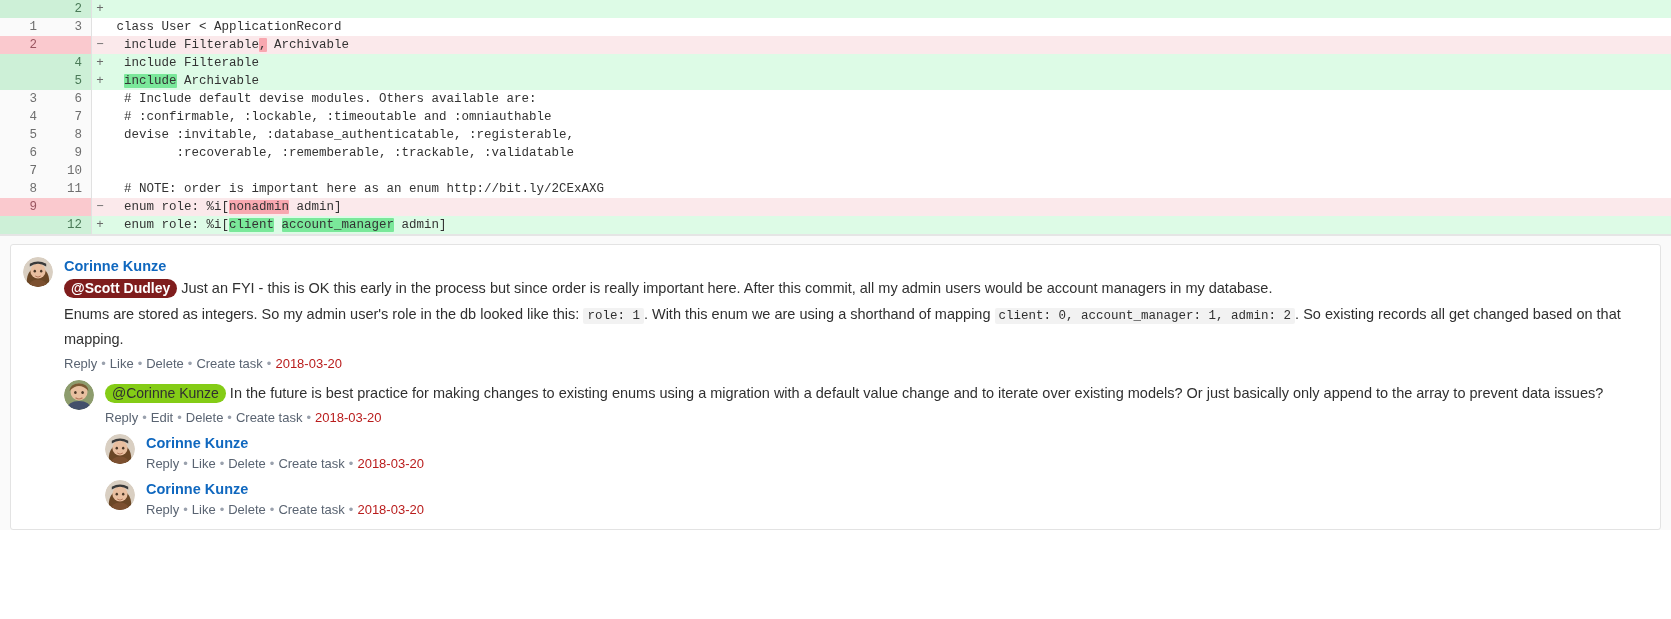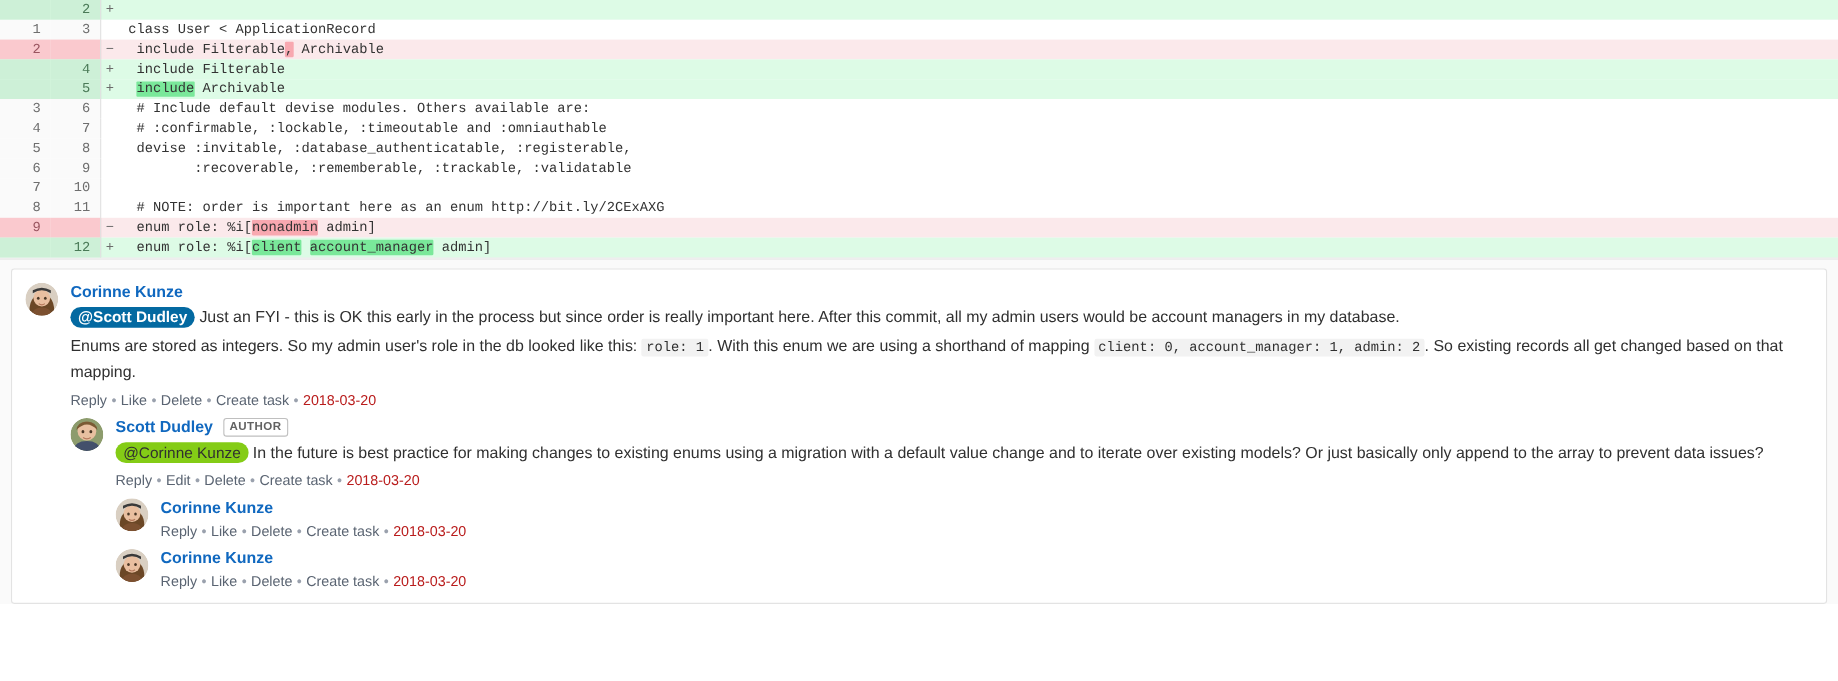--- a/index.html
+++ b/index.html
@@ -99,21 +99,21 @@
   }
   .note-text {
     font-size: 14.5px;
     line-height: 23px;
     color: #303030;
     margin-top: 3px;
   }
   .note-text.p2 { }
 
   .mention-self {
-    background: #0369a1;
+    background: #7f1d1d;
     color: #fff;
     border-radius: 10px;
     padding: 1px 7px 2px 7px;
     font-weight: bold;
     font-size: 14px;
   }
   .mention-other {
     background: #84cc16;
     color: #303030;
     border-radius: 10px;
@@ -267,24 +267,20 @@
               <circle cx="15" cy="12" r="8.5" fill="#e8c0a0"></circle>
               <path d="M5.5 11 Q15 1 24.5 11 Q24 4 15 3.2 Q6 4 5.5 11Z" fill="#7a5a33"></path>
               <ellipse cx="11.4" cy="12.4" rx="1.3" ry="1.5" fill="#4a3726"></ellipse>
               <ellipse cx="18.6" cy="12.4" rx="1.3" ry="1.5" fill="#4a3726"></ellipse>
               <path d="M11.5 17.8 Q15 20.2 18.5 17.8" stroke="#b5795c" stroke-width="1.1" fill="none"></path>
               <path d="M2 30 Q4 21 15 21 Q26 21 28 30Z" fill="#43506b"></path>
             </g>
           </svg>
         </div>
         <div class="note-body">
-          <div class="note-head">
-            <span class="author-name">Scott Dudley</span>
-            <span class="author-badge">AUTHOR</span>
-          </div>
           <div class="note-text"><span class="mention-other">@Corinne Kunze</span> <span>In the future is best practice for making changes to existing enums using a migration with a default value change and to iterate over existing models? Or just basically only append to the array to prevent data issues?</span></div>
           <div class="actions"><a>Reply</a><span class="sep">•</span><a>Edit</a><span class="sep">•</span><a>Delete</a><span class="sep">•</span><a>Create task</a><span class="sep">•</span><span class="ts">2018-03-20</span></div>
         </div>
       </div>
       <div class="note lvl3">
         <div class="avatar">
           <svg width="30" height="30" viewBox="0 0 30 30">
             <defs>
               <clipPath id="cw">
                 <circle cx="15" cy="15" r="15"></circle>

